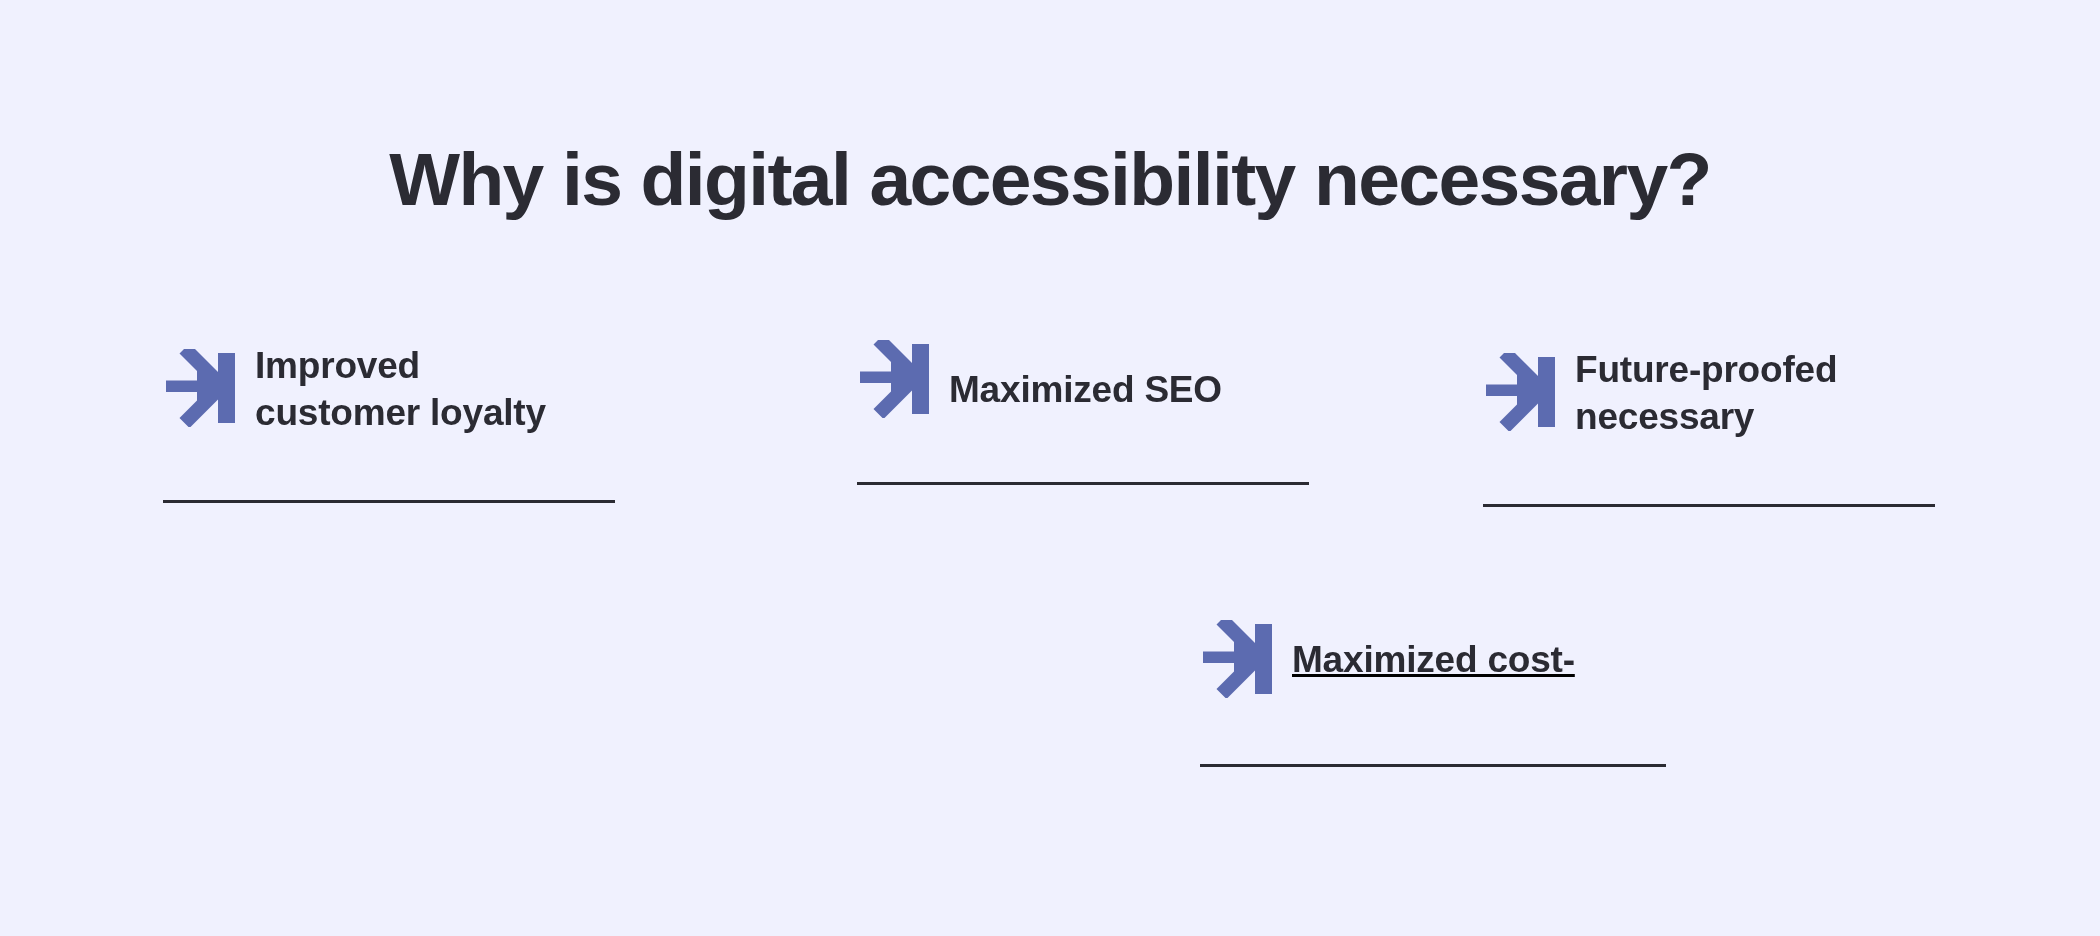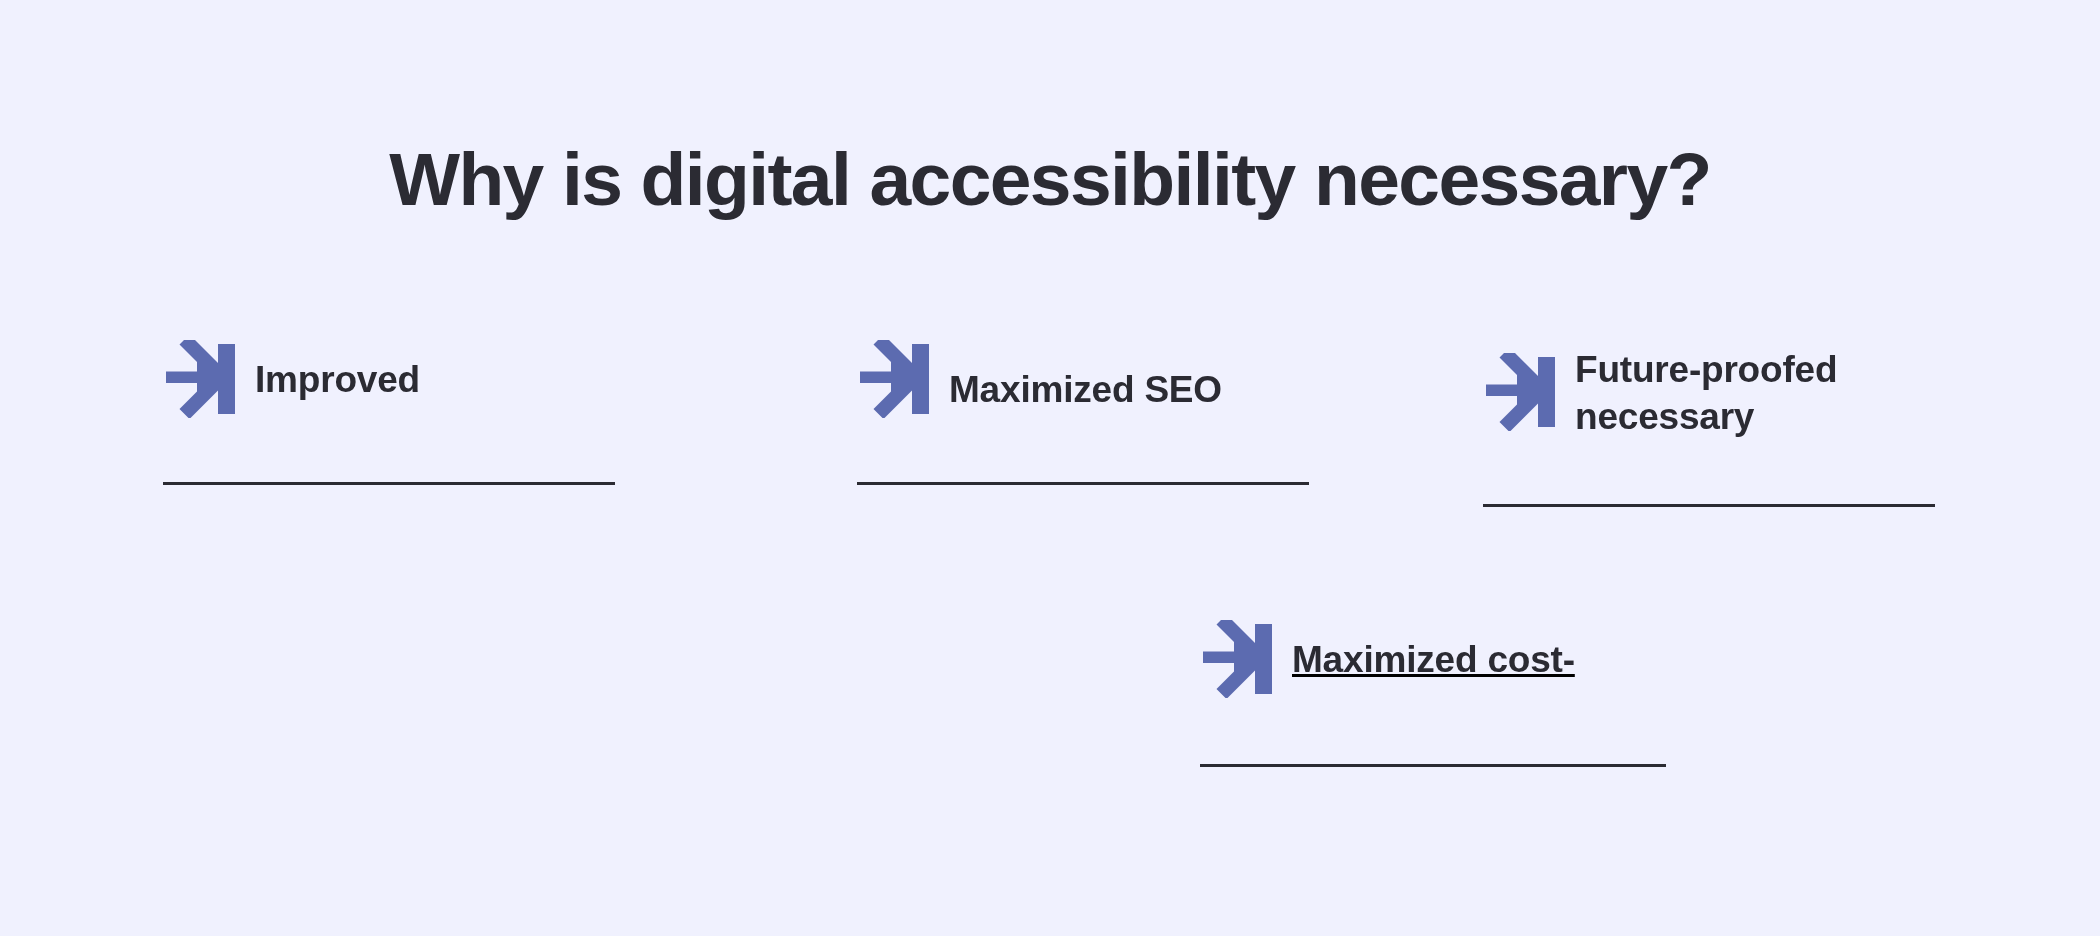--- a/index.html
+++ b/index.html
@@ -90,20 +90,21 @@
   <div class="benefit" id="benefit-1">
     <div class="benefit-row">
       <span class="benefit-icon">
         <svg viewBox="0 0 72 78" xmlns="http://www.w3.org/2000/svg" aria-hidden="true">
           <path d="M3 31.5 H34 V22 L16.5 4.5 L26.5 -5.5 L58 26 V47.5 L26.5 79 L16.5 69 L34 51.5 V43 H3 Z" fill="#5c6bb0"></path>
           <rect x="55" y="4" width="17" height="70" fill="#5c6bb0"></rect>
         </svg>
       </span>
       <div class="benefit-label">
         <div>Improved</div>
+        <div>customer loyalty</div>
       </div>
     </div>
     <hr class="benefit-rule">
   </div>
 
   <div class="benefit" id="benefit-2">
     <div class="benefit-row">
       <span class="benefit-icon">
         <svg viewBox="0 0 72 78" xmlns="http://www.w3.org/2000/svg" aria-hidden="true">
           <path d="M3 31.5 H34 V22 L16.5 4.5 L26.5 -5.5 L58 26 V47.5 L26.5 79 L16.5 69 L34 51.5 V43 H3 Z" fill="#5c6bb0"></path>

